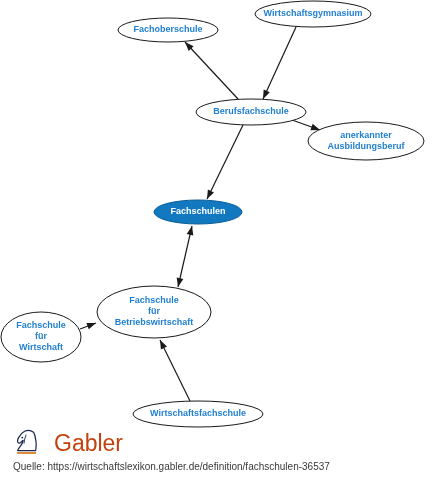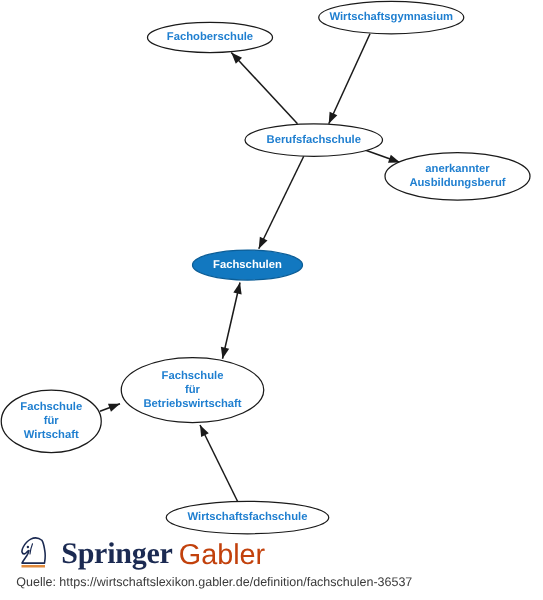--- a/index.html
+++ b/index.html
@@ -185,19 +185,18 @@
       <svg id="brand-mark" viewBox="0 0 30 28" xmlns="http://www.w3.org/2000/svg">
         <path d="M20.5 3.2 C18.0 1.2 14.4 0.9 11.6 2.3 C9.0 3.6 7.0 6.0 5.6 8.6
                  C4.9 9.9 4.3 11.3 4.6 12.6 C4.8 13.5 5.6 14.2 6.5 14.1
                  C7.3 14.0 7.9 13.4 8.4 12.8 C8.9 12.2 9.4 11.5 10.2 11.4
                  C10.0 13.0 9.2 14.5 8.3 15.8 C7.0 17.7 5.5 19.4 4.6 21.5
                  L22.6 21.5 C23.2 18.2 23.4 14.7 22.8 11.4 C22.3 8.5 22.0 5.4 20.5 3.2 Z" fill="none" stroke="#1b2a52" stroke-width="1.25" stroke-linejoin="round"></path>
         <circle cx="9.3" cy="8.6" r="0.95" fill="#1b2a52"></circle>
         <path d="M13.0 6.0 C12.0 8.6 11.2 11.4 11.0 14.2" fill="none" stroke="#1b2a52" stroke-width="0.9" stroke-linecap="round"></path>
         <rect x="4.2" y="23.0" width="18.8" height="2.0" fill="#e08a3c"></rect>
       </svg>
-      <span id="brand-springer">Springer</span>
       <span id="brand-gabler">Gabler</span>
     </div>
     <div id="source-line">Quelle: https://wirtschaftslexikon.gabler.de/definition/fachschulen-36537</div>
   </div>
 
 </div>
 
 </body></html>

